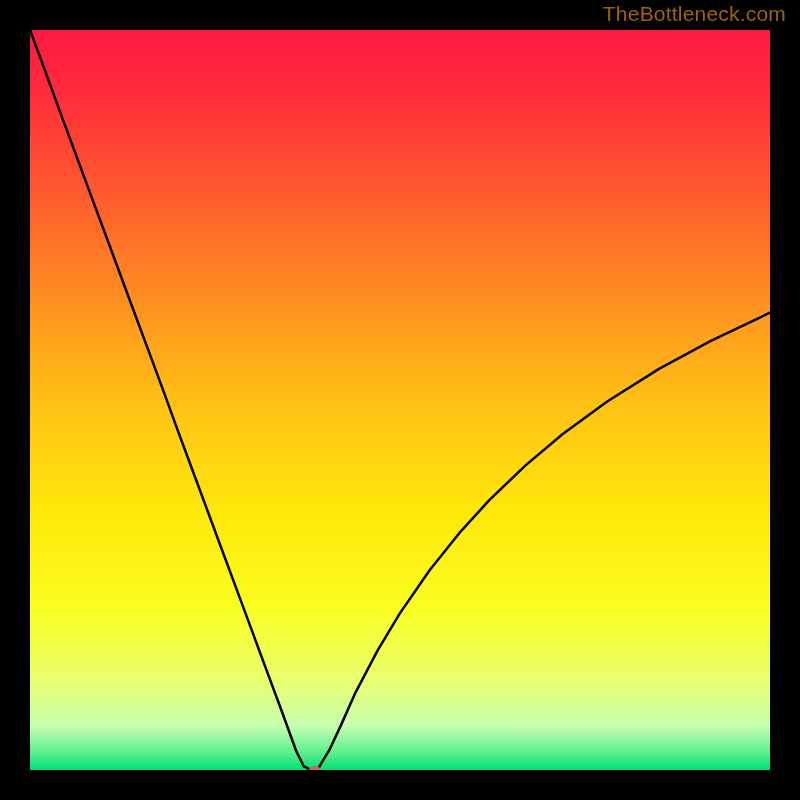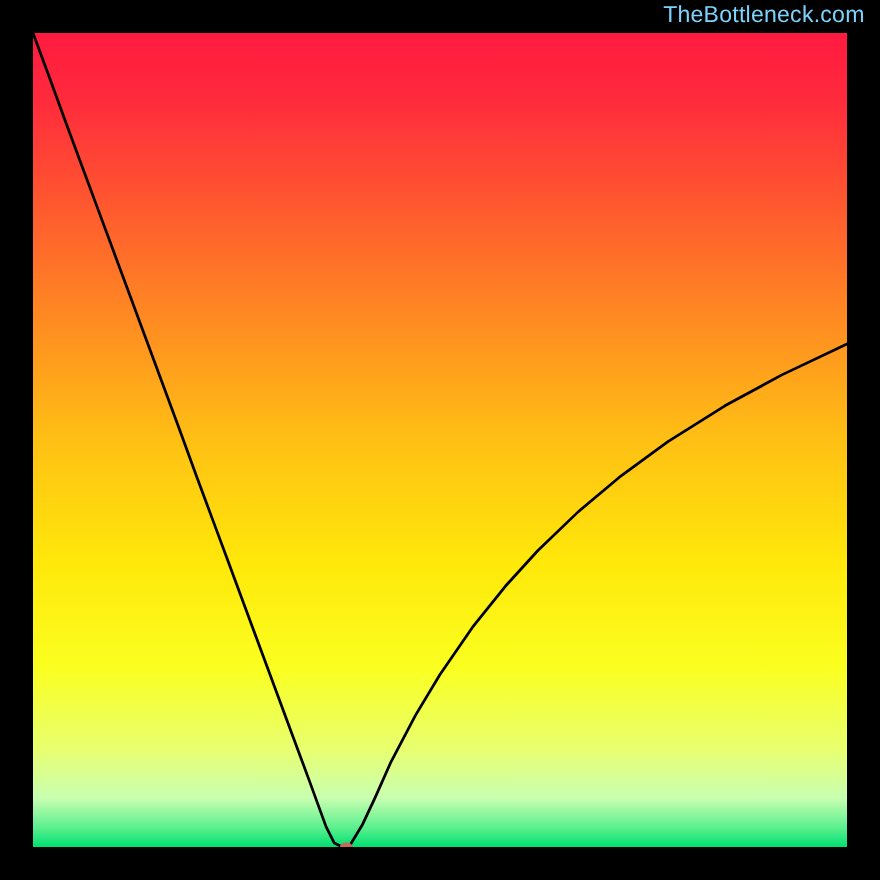--- a/index.html
+++ b/index.html
@@ -8,21 +8,21 @@
     width: 800px;
     height: 800px;
     background: #000;
     font-family: Arial, Helvetica, sans-serif;
     position: relative;
   }
   .attribution {
     position: absolute;
     top: 2px;
     right: 14px;
-    color: #7dd3fc;
+    color: #a16207;
     font-size: 21px;
     font-weight: 400;
     z-index: 10;
     letter-spacing: 0.2px;
   }
   .plot {
     position: absolute;
     left: 30px;
     top: 30px;
     width: 740px;

